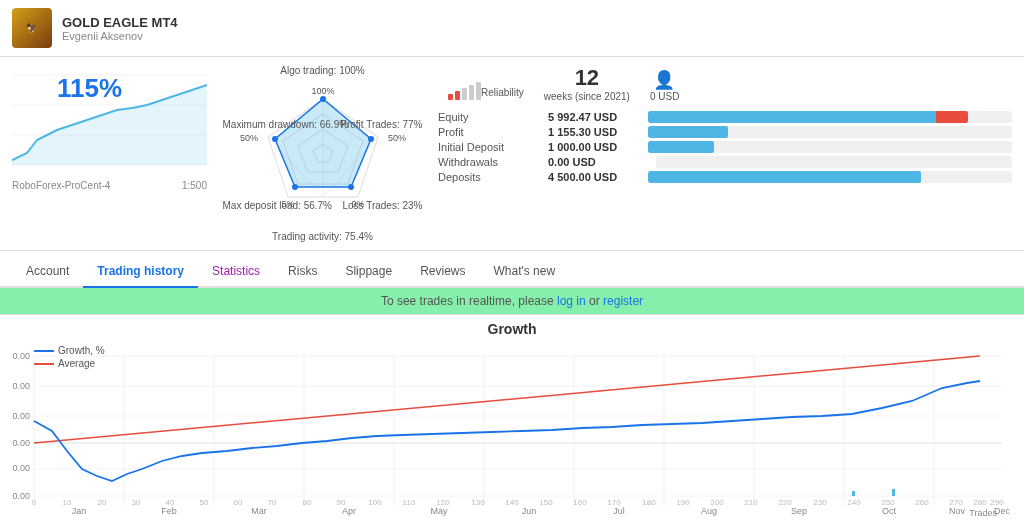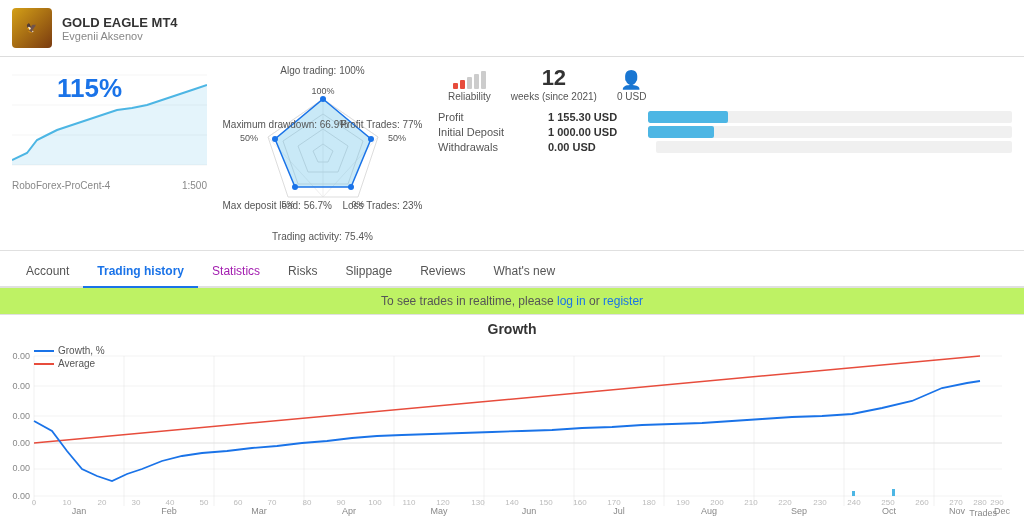--- a/index.html
+++ b/index.html
@@ -73,21 +73,21 @@
       <span style="position:absolute;right:0;bottom:18px;font-size:10px;color:#555;white-space:nowrap;">Loss Trades: 23%</span>
       <span style="position:absolute;left:0;top:30px;font-size:10px;color:#555;white-space:nowrap;">Maximum drawdown: 66.9%</span>
       <span style="position:absolute;left:0;bottom:18px;font-size:10px;color:#555;white-space:nowrap;">Max deposit load: 56.7%</span>
     </div>
     <div style="font-size:10px;color:#555;margin-top:2px;">Trading activity: 75.4%</div>
   </div>
 
   <div style="flex:1; display:flex; flex-direction:column; gap:3px;">
 
     <div style="display:flex;gap:20px;align-items:flex-end;margin-bottom:6px;padding-left:10px;">
-      <div style="display:flex;flex-direction:column;align-items:center;text-align:center;">
+      <div style="display:flex;flex-direction:row;align-items:center;text-align:center;">
         <div style="display:flex;gap:2px;align-items:flex-end;margin-bottom:2px;">
           <div style="width:5px;height:6px;background:#e74c3c;border-radius:1px;"></div>
           <div style="width:5px;height:9px;background:#e74c3c;border-radius:1px;"></div>
           <div style="width:5px;height:12px;background:#ccc;border-radius:1px;"></div>
           <div style="width:5px;height:15px;background:#ccc;border-radius:1px;"></div>
           <div style="width:5px;height:18px;background:#ccc;border-radius:1px;"></div>
         </div>
         <span style="font-size:10px;color:#555;">Reliability</span>
       </div>
       <div style="display:flex;flex-direction:column;align-items:center;">
@@ -95,55 +95,69 @@
         <span style="font-size:10px;color:#555;">weeks (since 2021)</span>
       </div>
       <div style="display:flex;flex-direction:column;align-items:center;">
         <div style="font-size:18px;color:#999;">👤</div>
         <span style="font-size:10px;color:#555;">0 USD</span>
       </div>
     </div>
 
     <div>
       <div style="display:flex;align-items:center;margin-bottom:3px;">
+        <span style="width:110px;font-size:11px;color:#555;">Equity</span>
+        <span style="width:100px;font-size:11px;font-weight:bold;">5 992.47 USD</span>
+        <div style="flex:1;height:12px;background:#f0f0f0;border-radius:2px;overflow:hidden;">
+          <div style="height:100%;width:88%;background:linear-gradient(to right,#4db6e4 90%,#e74c3c 90%);border-radius:2px;"></div>
+        </div>
+      </div>
+      <div style="display:flex;align-items:center;margin-bottom:3px;">
         <span style="width:110px;font-size:11px;color:#555;">Profit</span>
         <span style="width:100px;font-size:11px;font-weight:bold;">1 155.30 USD</span>
         <div style="flex:1;height:12px;background:#f0f0f0;border-radius:2px;overflow:hidden;">
           <div style="height:100%;width:22%;background:#4db6e4;border-radius:2px;"></div>
         </div>
       </div>
       <div style="display:flex;align-items:center;margin-bottom:3px;">
         <span style="width:110px;font-size:11px;color:#555;">Initial Deposit</span>
         <span style="width:100px;font-size:11px;font-weight:bold;">1 000.00 USD</span>
         <div style="flex:1;height:12px;background:#f0f0f0;border-radius:2px;overflow:hidden;">
           <div style="height:100%;width:18%;background:#4db6e4;border-radius:2px;"></div>
         </div>
       </div>
       <div style="display:flex;align-items:center;margin-bottom:3px;">
         <span style="width:110px;font-size:11px;color:#555;">Withdrawals</span>
         <span style="width:108px;font-size:11px;font-weight:bold;">0.00 USD</span>
         <div style="flex:1;height:12px;background:#f0f0f0;border-radius:2px;overflow:hidden;">
           <div style="height:100%;width:0%;background:#4db6e4;border-radius:2px;"></div>
+        </div>
+      </div>
+      <div style="display:flex;align-items:center;margin-bottom:3px;">
+        <span style="width:110px;font-size:11px;color:#555;">Deposits</span>
+        <span style="width:100px;font-size:11px;font-weight:bold;">4 500.00 USD</span>
+        <div style="flex:1;height:12px;background:#f0f0f0;border-radius:2px;overflow:hidden;">
+          <div style="height:100%;width:75%;background:#4db6e4;border-radius:2px;"></div>
         </div>
       </div>
     </div>
   </div>
 </div>
 
 <div style="display:flex;border-bottom:2px solid #e0e0e0;padding:0 12px;margin-top:5px;">
   <div style="padding:8px 14px;font-size:12px;cursor:pointer;color:#555;border-bottom:2px solid transparent;margin-bottom:-2px;">Account</div>
   <div style="padding:8px 14px;font-size:12px;cursor:pointer;color:#1a73e8;border-bottom:2px solid #1a73e8;margin-bottom:-2px;font-weight:bold;">Trading history</div>
   <div style="padding:8px 14px;font-size:12px;cursor:pointer;color:#a21caf;border-bottom:2px solid transparent;margin-bottom:-2px;">Statistics</div>
   <div style="padding:8px 14px;font-size:12px;cursor:pointer;color:#555;border-bottom:2px solid transparent;margin-bottom:-2px;">Risks</div>
   <div style="padding:8px 14px;font-size:12px;cursor:pointer;color:#555;border-bottom:2px solid transparent;margin-bottom:-2px;">Slippage</div>
   <div style="padding:8px 14px;font-size:12px;cursor:pointer;color:#555;border-bottom:2px solid transparent;margin-bottom:-2px;">Reviews</div>
   <div style="padding:8px 14px;font-size:12px;cursor:pointer;color:#555;border-bottom:2px solid transparent;margin-bottom:-2px;">What's new</div>
 </div>
 
-<div style="text-align:center;padding:6px;font-size:12px;color:#555;background:#bef264;border-bottom:1px solid #e0e0e0;">
+<div style="text-align:center;padding:6px;font-size:12px;color:#555;background:#86efac;border-bottom:1px solid #e0e0e0;">
   <span>To see trades in realtime, please </span>
   <a style="color:#1a73e8;text-decoration:none;cursor:pointer;">log in</a>
   <span> or </span>
   <a style="color:#1a73e8;text-decoration:none;cursor:pointer;">register</a>
 </div>
 
 <div style="padding:6px 12px 2px;position:relative;">
   <div style="text-align:center;font-size:14px;font-weight:bold;margin-bottom:4px;">Growth</div>
   <div style="position:relative;">
 

